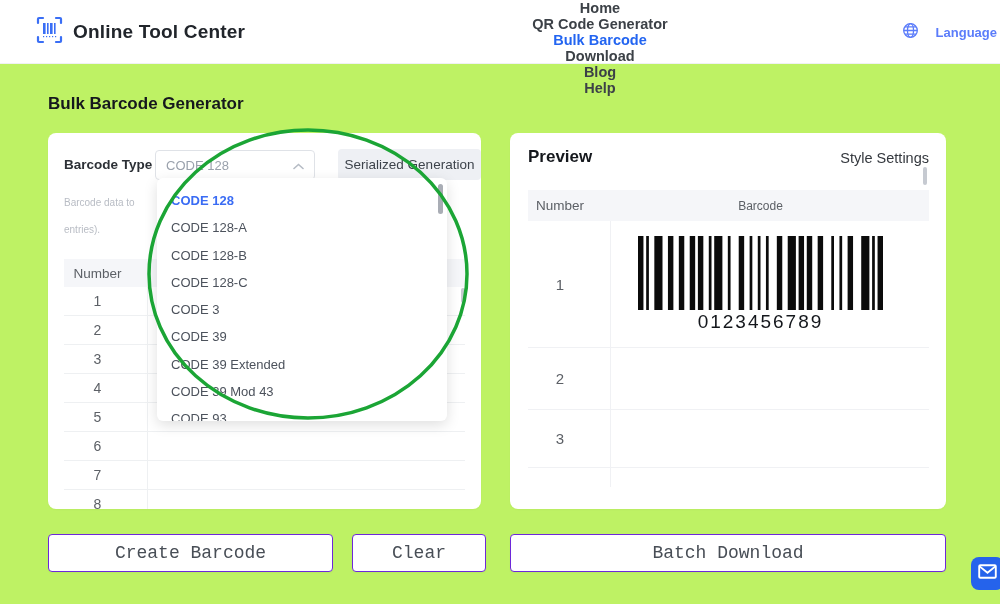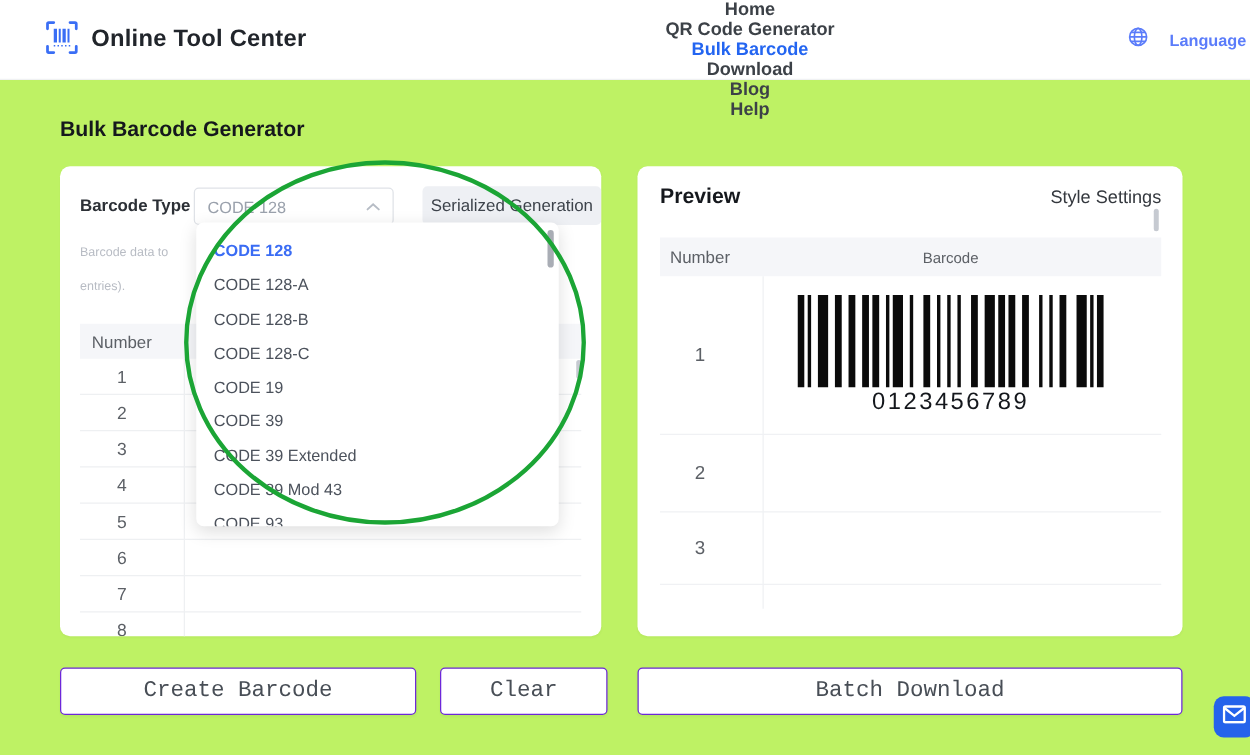--- a/index.html
+++ b/index.html
@@ -178,21 +178,21 @@
       <div class="lcol-divider"></div>
     </div>
     <div class="lscroll-thumb"></div>
   </div>
 
   <div class="dropdown">
     <div class="dd-item selected">CODE 128</div>
     <div class="dd-item">CODE 128-A</div>
     <div class="dd-item">CODE 128-B</div>
     <div class="dd-item">CODE 128-C</div>
-    <div class="dd-item">CODE 19</div>
+    <div class="dd-item">CODE 3</div>
     <div class="dd-item">CODE 39</div>
     <div class="dd-item">CODE 39 Extended</div>
     <div class="dd-item">CODE 39 Mod 43</div>
     <div class="dd-item">CODE 93</div>
     <div class="dd-scroll-thumb"></div>
   </div>
 
   <div class="card card-right">
     <span class="preview-title">Preview</span>
     <span class="style-settings">Style Settings</span>

